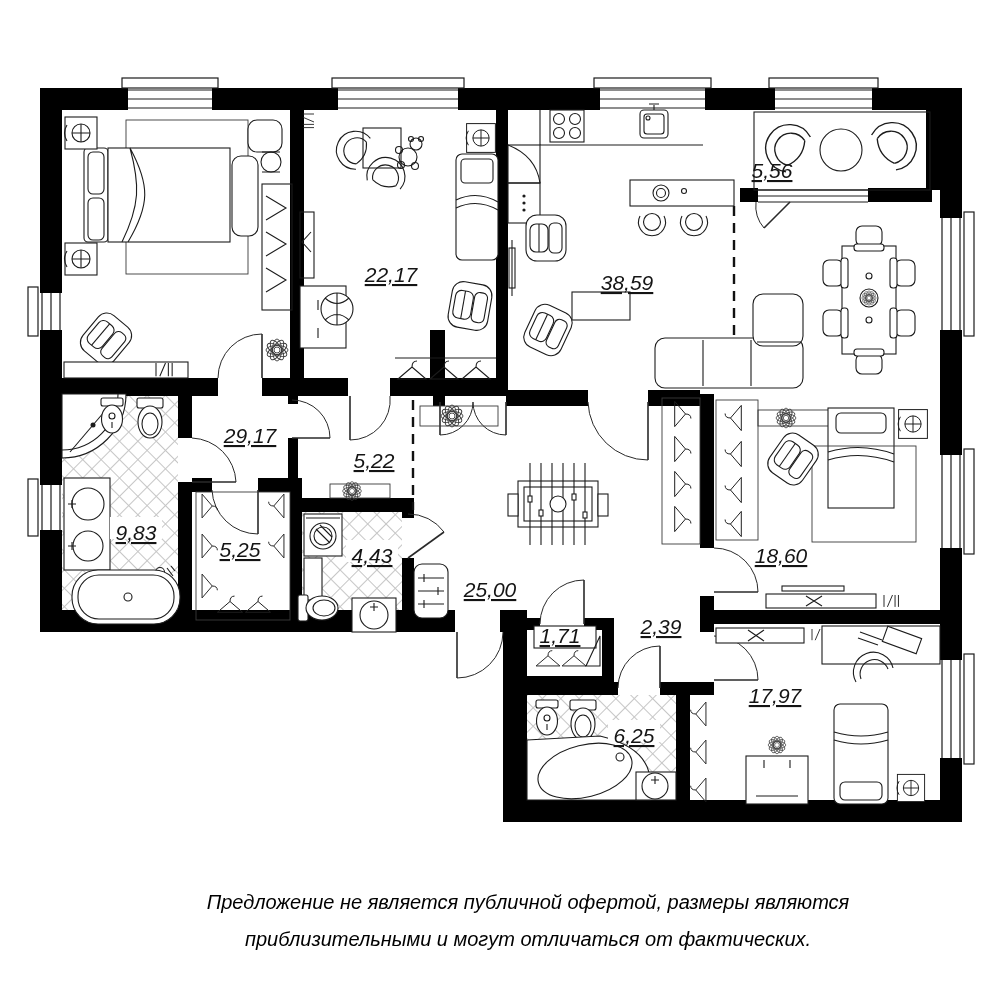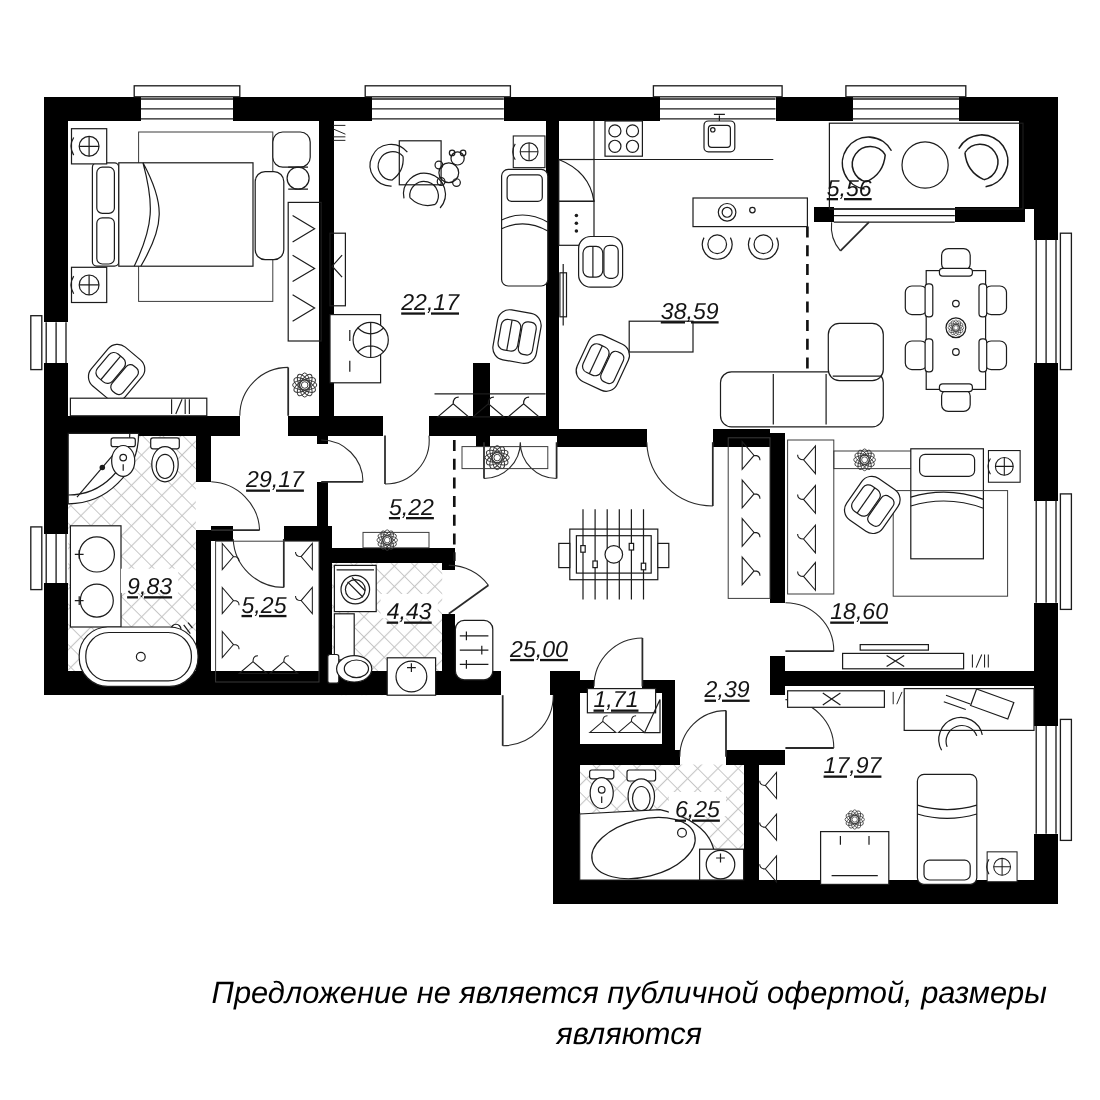--- a/index.html
+++ b/index.html
@@ -10,22 +10,22 @@
   .f{fill:none;stroke:#1c1c1c;stroke-width:1.1;}
   .fw{fill:#fff;stroke:#1c1c1c;stroke-width:1.1;}
   .fthin{fill:none;stroke:#3a3a3a;stroke-width:0.9;}
   .door{fill:none;stroke:#2a2a2a;stroke-width:1;}
   .leaf{fill:none;stroke:#2a2a2a;stroke-width:1.6;}
   .win{stroke:#1c1c1c;stroke-width:1.2;fill:none;}
   .dash{stroke:#111;stroke-width:2.4;stroke-dasharray:10 7;fill:none;}
   .rlabel{font-family:"Liberation Sans",sans-serif;font-style:italic;font-size:21px;
           fill:#141414;text-anchor:middle;text-decoration:underline;}
   .disclaimer{position:absolute;left:118px;top:884px;width:820px;
-      font-family:"Liberation Sans",sans-serif;font-style:italic;font-size:28px;
-      color:#000;line-height:37px;margin-left:44px;}
+      font-family:"Liberation Sans",sans-serif;font-style:italic;font-size:20px;
+      color:#000;line-height:37px;}
 </style>
 </head>
 <body>
 
 <div class="page">
 <svg width="1000" height="1000" viewBox="0 0 1000 1000">
 <defs>
   <pattern id="hatch" width="13" height="13" patternUnits="userSpaceOnUse" patternTransform="rotate(45)">
     <rect width="13" height="13" fill="#ffffff"></rect>
     <path d="M6.5,0 V13 M0,6.5 H13" stroke="#c6c6c6" stroke-width="1"></path>
@@ -582,14 +582,15 @@
   <text class="rlabel" x="560" y="643">1,71</text>
   <text class="rlabel" x="661" y="634">2,39</text>
   <text class="rlabel" x="781" y="563">18,60</text>
   <text class="rlabel" x="634" y="743">6,25</text>
   <text class="rlabel" x="775" y="703">17,97</text>
 </g>
 </svg>
 
 <div class="disclaimer">
   <span>Предложение не является публичной офертой, размеры являются</span><br>
+  <span>приблизительными и могут отличаться от фактических.</span>
 </div>
 </div>
 
 </body></html>

